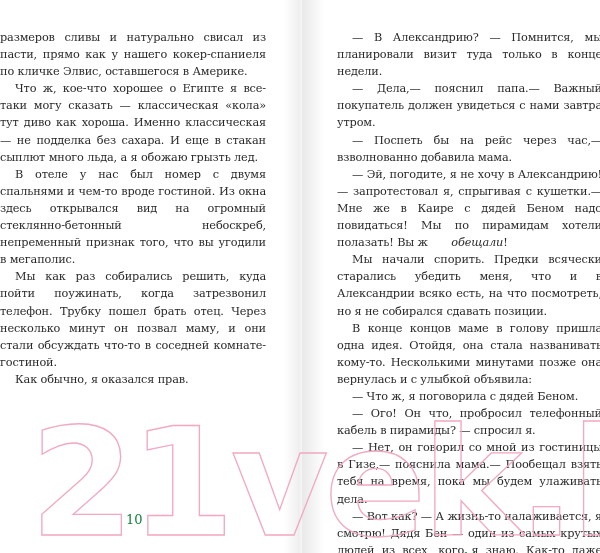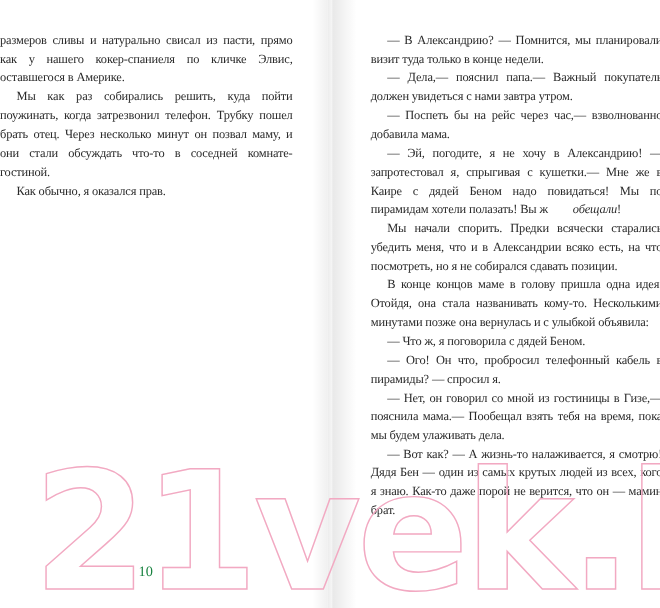--- a/index.html
+++ b/index.html
@@ -4,21 +4,21 @@
 <style>
   html, body { margin: 0; padding: 0; }
   body {
     width: 600px; height: 553px; overflow: hidden; position: relative;
     background: #ffffff;
     font-family: "DejaVu Serif", "Liberation Serif", serif;
     color: #2a2a2a;
   }
   .spread { position: absolute; inset: 0; }
   .page {
-    position: absolute; top: 0; height: 553px; background: #ffffff; font-family: Liberation Serif, serif;
+    position: absolute; top: 0; height: 553px; background: #ffffff;
   }
   .page-left { left: 0; width: 298px; }
   .page-right { left: 302px; width: 298px; }
   .gutter-shadow-left {
     position: absolute; top: 0; right: 0; width: 14px; height: 100%;
     background: linear-gradient(to right, rgba(0,0,0,0), rgba(0,0,0,0.06));
   }
   .gutter-shadow-right {
     position: absolute; top: 0; left: 0; width: 22px; height: 100%;
     background: linear-gradient(to right, rgba(0,0,0,0.09), rgba(0,0,0,0));
@@ -55,20 +55,22 @@
 </style>
 </head>
 <body>
 
 <div class="spread">
 
   <div class="page page-left">
     <div class="gutter-shadow-left"></div>
     <div class="text-block">
       <p class="no-indent">размеров сливы и натурально свисал из пасти, прямо как у нашего кокер-спаниеля по кличке Элвис, оставшегося в Америке.</p>
+      <p>Что ж, кое-что хорошее о Египте я все-таки могу сказать — классическая «кола» тут диво как хороша. Именно классическая — не подделка без сахара. И еще в стакан сыплют много льда, а я обожаю грызть лед.</p>
+      <p>В отеле у нас был номер с двумя спальнями и чем-то вроде гостиной. Из окна здесь открывался вид на огромный стеклянно-бетонный небоскреб, непременный признак того, что вы угодили в мегаполис.</p>
       <p>Мы как раз собирались решить, куда пойти поужинать, когда затрезвонил телефон. Трубку пошел брать отец. Через несколько минут он позвал маму, и они стали обсуждать что-то в соседней комнате-гостиной.</p>
       <p>Как обычно, я оказался прав.</p>
 
     </div>
     <div class="page-number">10</div>
   </div>
 
   <div class="gutter-line"></div>
 
   <div class="page page-right">

